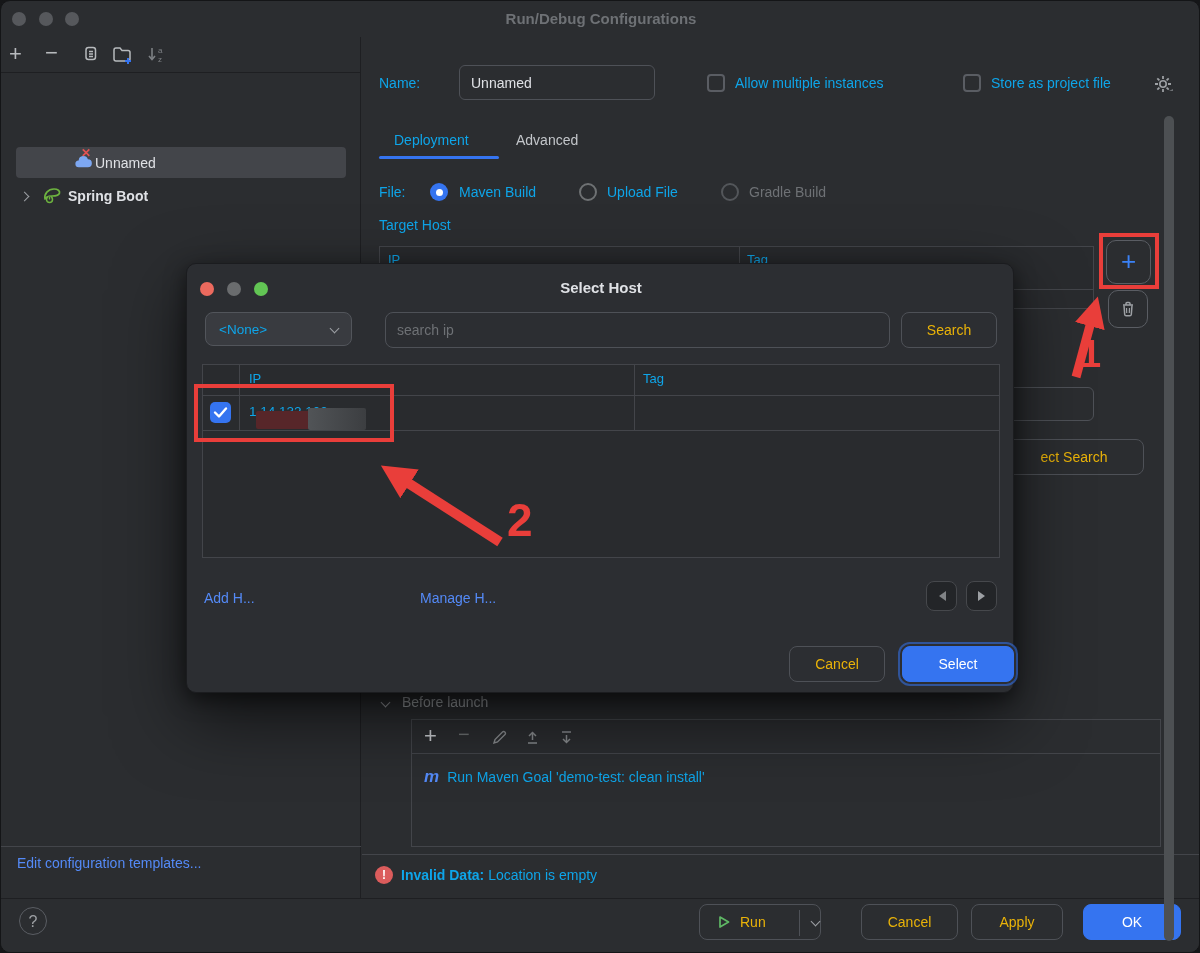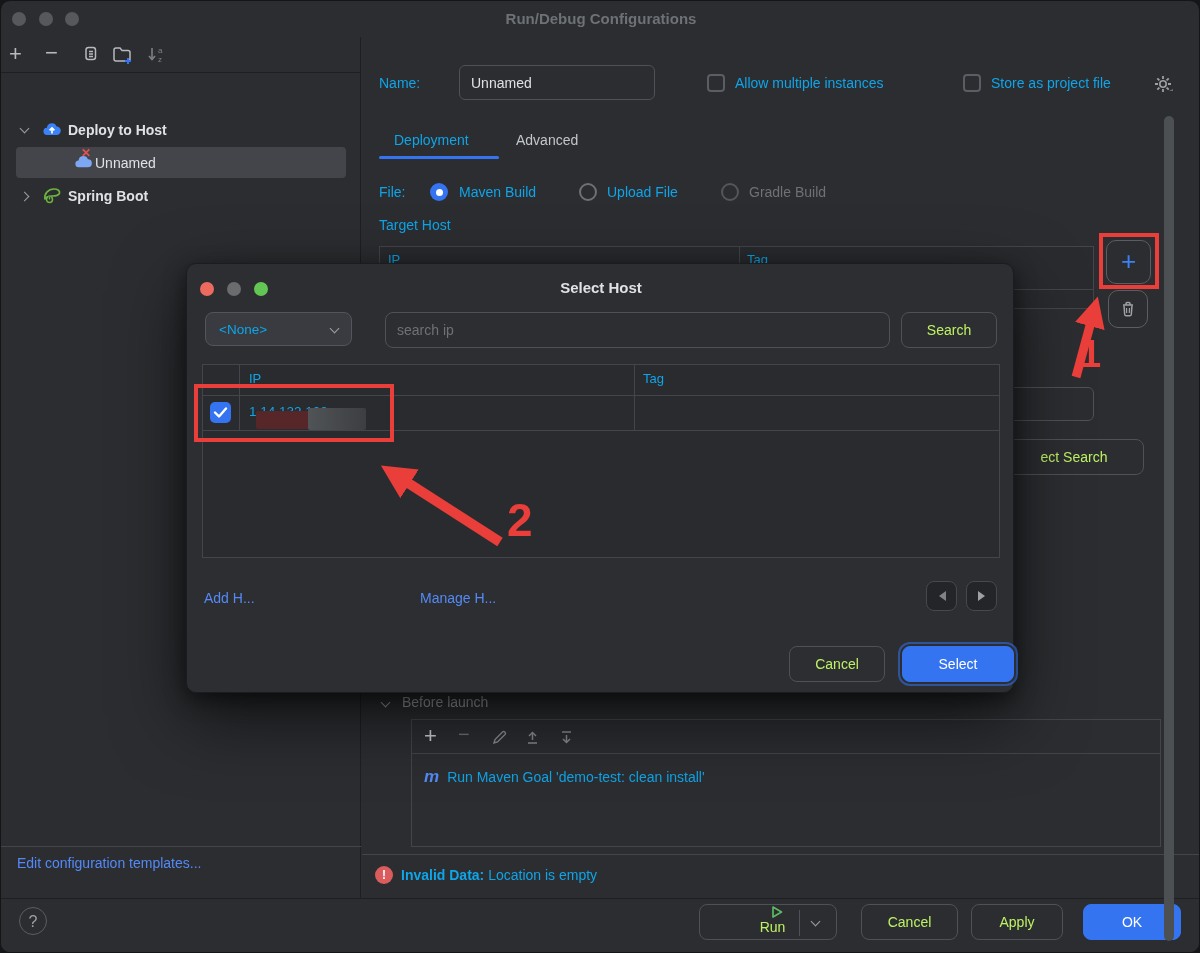--- a/index.html
+++ b/index.html
@@ -4,21 +4,21 @@
 <style>
   html,body{margin:0;padding:0;background:#151618;}
   *{box-sizing:border-box;font-family:"Liberation Sans",sans-serif;}
   .abs{position:absolute;}
   #window{position:relative;width:1200px;height:953px;background:#2b2d30;border-radius:10px;overflow:hidden;border:1px solid #141517;padding-left:24px;}
   .txt{color:#0ea5e9;font-size:14px;}
   .dim{color:#6e7175;}
   .bold{font-weight:bold;}
   .link{color:#548af7;font-size:14px;cursor:pointer;}
   .light{width:14px;height:14px;border-radius:50%;}
-  .btn{border:1px solid #4e5157;border-radius:8px;color:#bef264;font-size:14px;display:flex;align-items:center;justify-content:center;background:transparent;}
+  .btn{border:1px solid #4e5157;border-radius:8px;color:#eab308;font-size:14px;display:flex;align-items:center;justify-content:center;background:transparent;}
   .btn.primary{background:#3574f0;border-color:#3574f0;color:#fff;}
   .input{border:1px solid #4e5157;border-radius:6px;background:transparent;color:#dfe1e5;font-size:14px;padding:0 11px;outline:none;}
   .input::placeholder{color:#6e7175;}
   .chev{display:inline-block;width:7px;height:7px;border-right:1.6px solid #9da0a4;border-bottom:1.6px solid #9da0a4;}
   .chev.down{transform:rotate(45deg);}
   .chev.right{transform:rotate(-45deg);}
   .checkbox{width:18px;height:18px;border:2px solid #5a5d63;border-radius:4px;background:transparent;}
   .radio{width:18px;height:18px;border-radius:50%;}
   .radio.sel{background:#3574f0;display:flex;align-items:center;justify-content:center;}
   .radio.sel::after{content:"";width:7px;height:7px;background:#fff;border-radius:50%;}
@@ -70,31 +70,20 @@
       <span class="abs" style="left:146px;top:8px;">
         <svg width="20" height="20" viewBox="0 0 20 20">
             <line x1="5" y1="3" x2="5" y2="14" stroke="#7d8084" stroke-width="1.6"></line>
             <path d="M2 11 L5 14.5 L8 11" fill="none" stroke="#7d8084" stroke-width="1.6"></path>
             <text x="11" y="8" fill="#7d8084" font-size="8" font-family="Liberation Sans">a</text>
             <text x="11" y="17" fill="#7d8084" font-size="8" font-family="Liberation Sans">z</text>
           </svg>
       </span>
     </div>
 
-    <div class="treerow abs" style="left:0;top:78px;width:360px;height:30px;">
-      <span class="chev down" style="margin-left:20px;margin-top:-4px;"></span>
-      <span style="margin-left:14px;">
-        <svg width="20" height="20" viewBox="0 0 20 20">
-            <path d="M5.2 15 a3.6 3.6 0 0 1-.3-7.2 A5 5 0 0 1 14.6 6.6 A3.8 3.8 0 0 1 14.6 15 z" fill="#3b82f6"></path>
-            <line x1="10" y1="13.6" x2="10" y2="8.4" stroke="#fff" stroke-width="1.7"></line>
-            <path d="M7.6 10.4 L10 8 L12.4 10.4" fill="none" stroke="#fff" stroke-width="1.7"></path>
-          </svg>
-      </span>
-      <span class="bold" style="margin-left:6px;">Deploy to Host</span>
-    </div>
 
     <div class="treerow abs" style="left:15px;top:74px;width:330px;height:31px;background:#43454a;border-radius:4px;top:110px;">
       <span style="margin-left:58px;position:relative;">
         <svg width="19" height="19" viewBox="0 0 20 20">
             <path d="M5.2 15 a3.6 3.6 0 0 1-.3-7.2 A5 5 0 0 1 14.6 6.6 A3.8 3.8 0 0 1 14.6 15 z" fill="#7da7f2"></path>
           </svg>
         <span style="position:absolute;left:7px;top:-7px;color:#e35252;font-size:12px;font-weight:bold;">✕</span>
       </span>
       <span style="margin-left:2px;">Unnamed</span>
     </div>
@@ -219,21 +208,21 @@
   <div class="hline abs" style="left:361px;top:853px;width:839px;"></div>
   <div class="abs" style="left:374px;top:865px;width:18px;height:18px;border-radius:50%;background:#db5c5c;color:#fff;font-size:12px;font-weight:bold;text-align:center;line-height:18px;">!</div>
   <div class="abs txt" style="left:400px;top:866px;">
     <b>Invalid Data:</b><span> Location is empty</span>
   </div>
 
   <div class="abs" style="left:0;top:897px;width:1200px;height:56px;border-top:1px solid #1e1f22;background:#2b2d30;">
     <div class="abs" style="left:18px;top:8px;width:28px;height:28px;border:1px solid #5a5d63;border-radius:50%;color:#9da0a4;font-size:16px;text-align:center;line-height:27px;">
       <span>?</span>
     </div>
-    <div class="btn abs" style="left:698px;top:5px;width:138px;height:36px;justify-content:flex-start;flex-direction:column;">
+    <div class="btn abs" style="left:698px;top:5px;width:122px;height:36px;justify-content:flex-start;">
       <span style="margin-left:17px;">
         <svg width="14" height="14" viewBox="0 0 14 14">
             <path d="M3 2 L11.5 7 L3 12 z" fill="none" stroke="#5fb865" stroke-width="1.7" stroke-linejoin="round"></path>
           </svg>
       </span>
       <span style="margin-left:9px;">Run</span>
       <span class="abs" style="left:99px;top:5px;width:1px;height:26px;background:#4e5157;"></span>
       <span class="chev down abs" style="left:112px;top:13px;"></span>
     </div>
     <div class="btn abs" style="left:860px;top:5px;width:97px;height:36px;">

